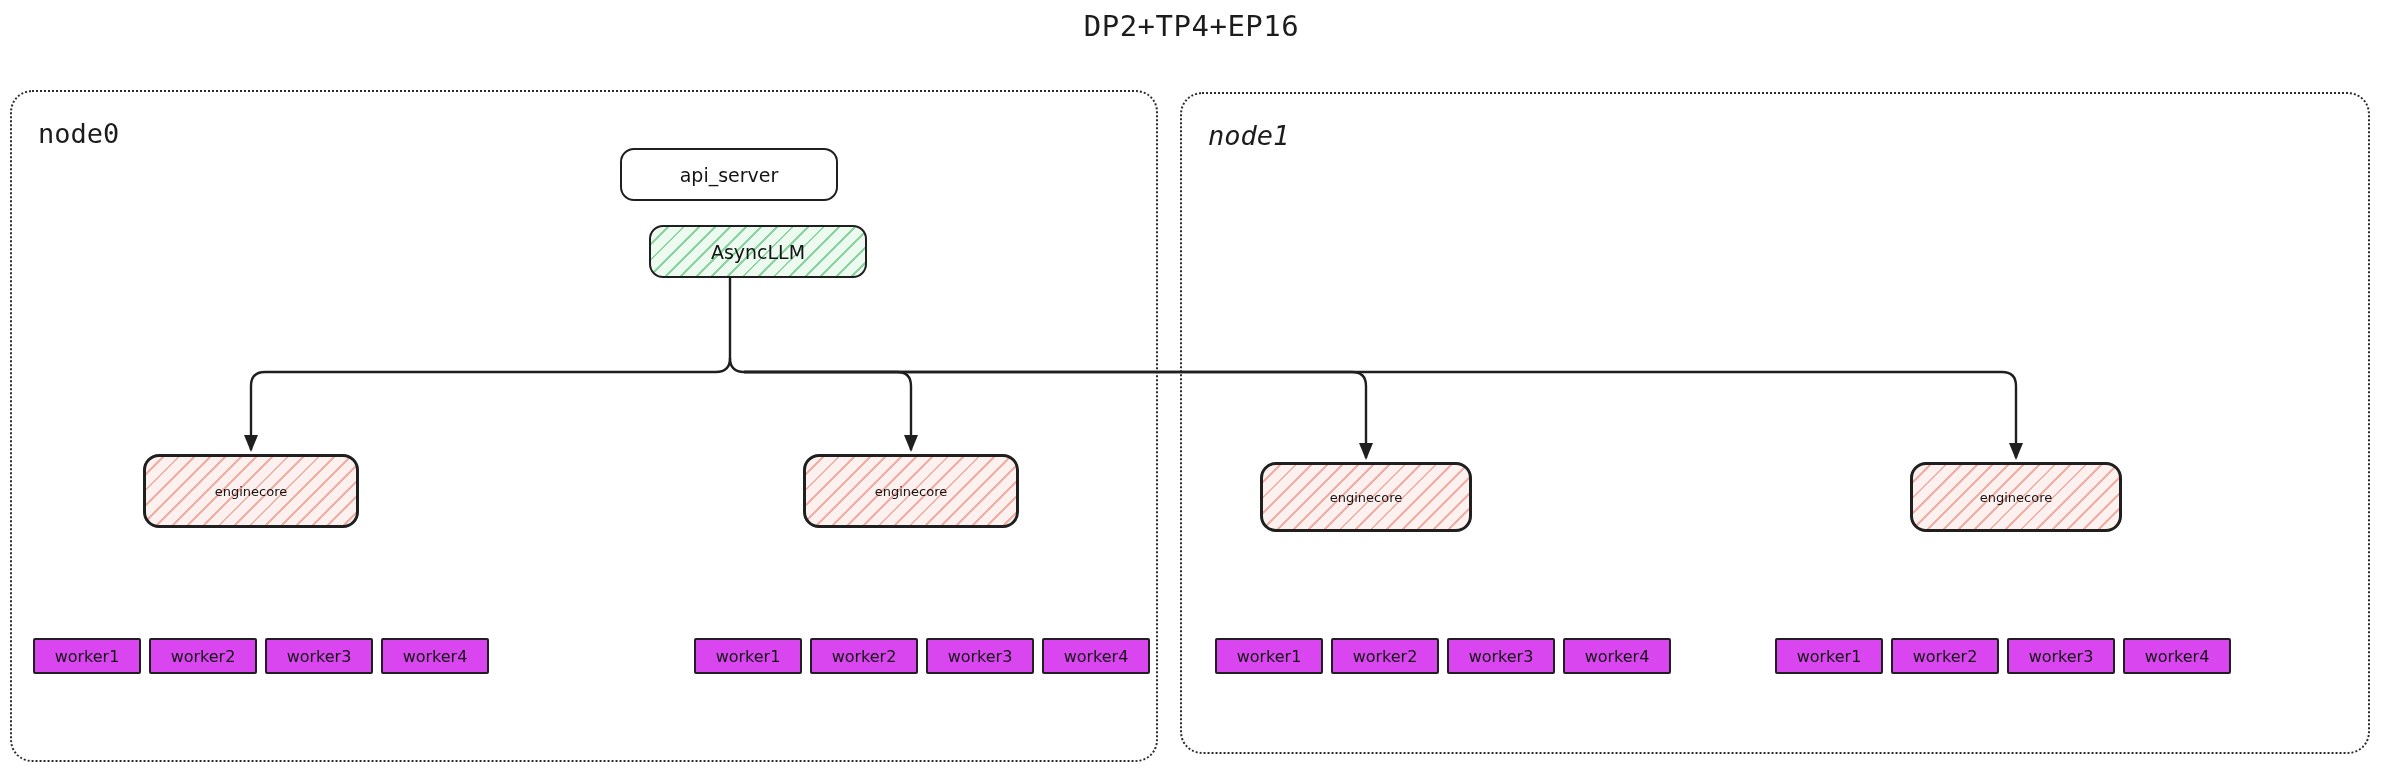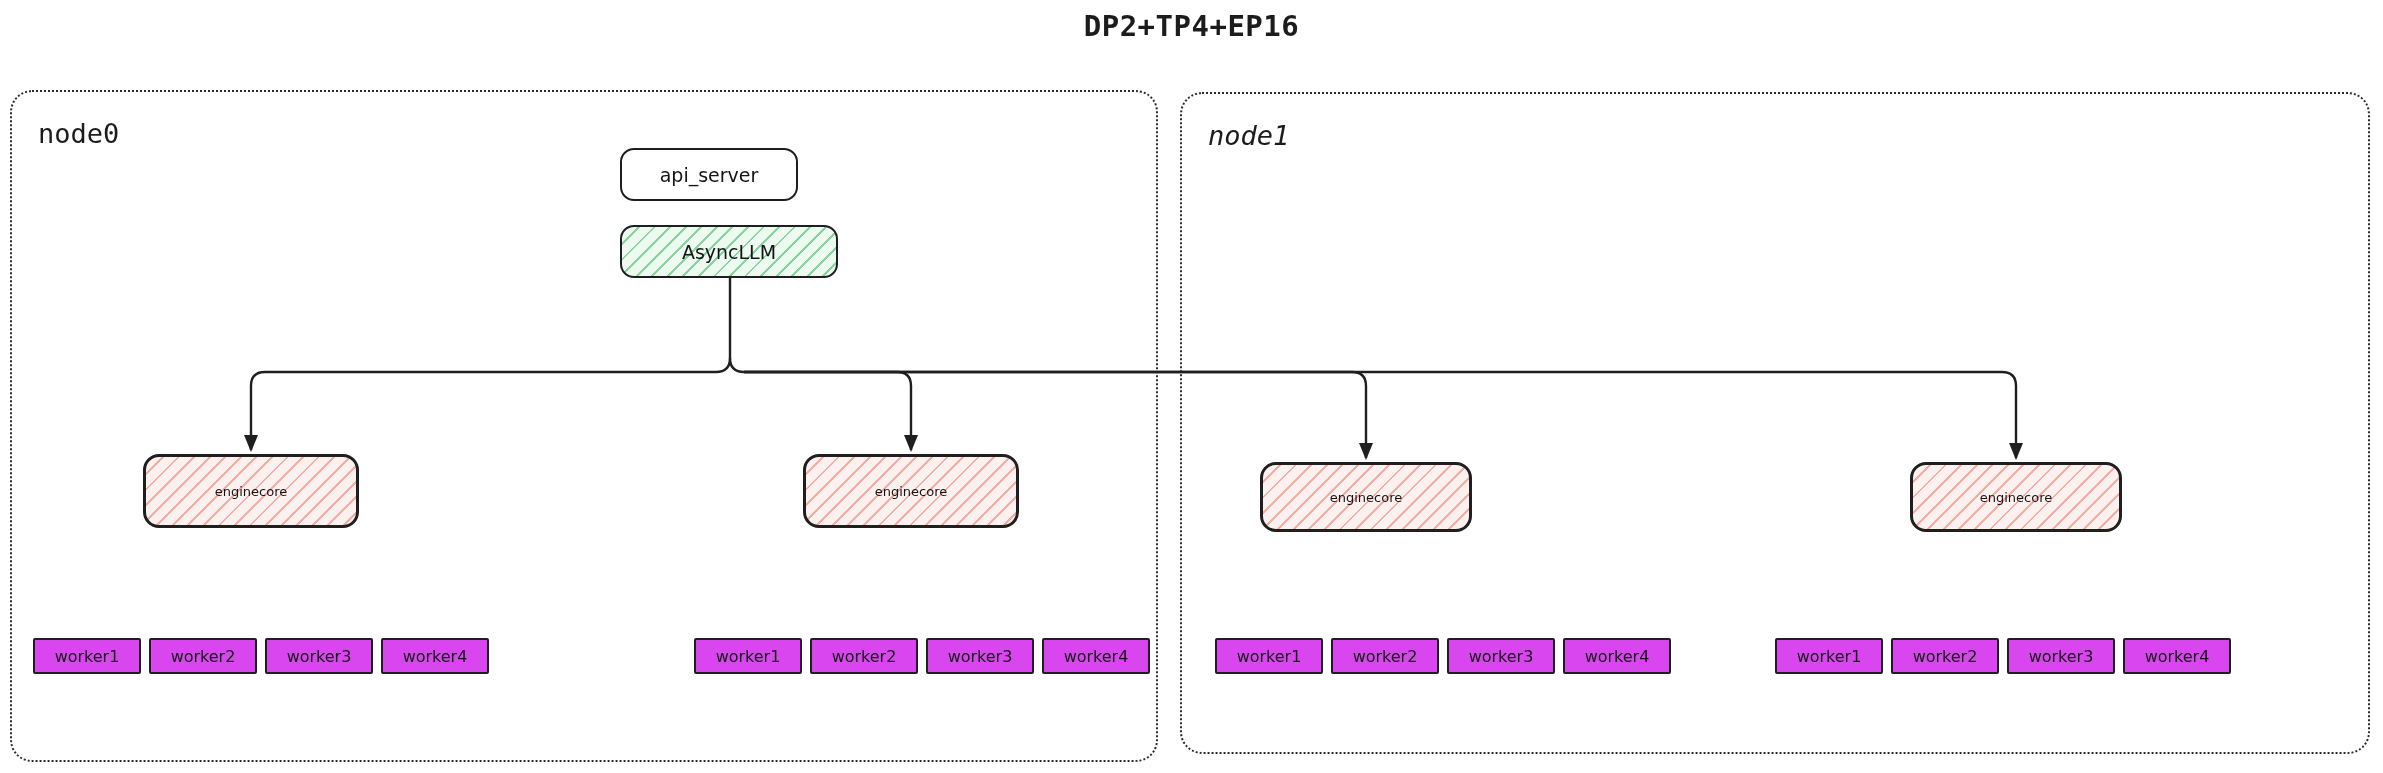--- a/index.html
+++ b/index.html
@@ -24,21 +24,20 @@
     position: absolute;
     left: 0;
     top: 9px;
     width: 2383px;
     text-align: center;
     font-family: "DejaVu Sans Mono", "Liberation Mono", monospace;
     font-size: 29px;
     letter-spacing: 0.5px;
     color: #1c1c1c;
     white-space: nowrap;
-    font-weight: bold;
   }
 
   
   .node-container {
     position: absolute;
     border: 2.5px dotted #2b2b2b;
     border-radius: 22px;
     background: transparent;
     box-sizing: border-box;
   }
@@ -76,20 +75,21 @@
   .box-async {
     font-size: 19px;
     border-radius: 14px;
     background-color: #ecfaf0;
     background-image: repeating-linear-gradient(
         135deg,
         rgba(120, 205, 146, 0.85) 0px,
         rgba(120, 205, 146, 0.85) 2px,
         rgba(255,255,255,0) 2px,
         rgba(255,255,255,0) 11px);
+    margin-left: 29px;
   }
 
   .box-enginecore {
     font-size: 13px;
     border-radius: 16px;
     border-width: 3px;
     background-color: #fdf1ef;
     background-image: repeating-linear-gradient(
         135deg,
         rgba(243, 166, 157, 0.9) 0px,
@@ -129,21 +129,21 @@
 <body>
 
 <div id="canvas">
 
   <div class="diagram-title">DP2+TP4+EP16</div>
 
   <div id="nodes-layer">
       <div class="node-container" style="left: 10px; top: 90px; width: 1148px; height: 672px; text-decoration: underline;">
         <div class="node-label">node0</div>
       </div>
-      <div class="box box-api" style="left: 620px; top: 148px; width: 178px; height: 53px;">api_server</div>
+      <div class="box box-api" style="left: 620px; top: 148px; width: 218px; height: 53px;">api_server</div>
       <div class="box box-async" style="left: 620px; top: 225px; width: 218px; height: 53px;">AsyncLLM</div>
       <div class="box box-enginecore" style="left: 143px; top: 454px; width: 216px; height: 74px;">enginecore</div>
       <div class="box box-enginecore" style="left: 803px; top: 454px; width: 216px; height: 74px;">enginecore</div>
       <div class="box box-worker" style="left: 33px; top: 638px; width: 108px; height: 36px;">worker1</div>
       <div class="box box-worker" style="left: 149px; top: 638px; width: 108px; height: 36px;">worker2</div>
       <div class="box box-worker" style="left: 265px; top: 638px; width: 108px; height: 36px;">worker3</div>
       <div class="box box-worker" style="left: 381px; top: 638px; width: 108px; height: 36px;">worker4</div>
       <div class="box box-worker" style="left: 694px; top: 638px; width: 108px; height: 36px;">worker1</div>
       <div class="box box-worker" style="left: 810px; top: 638px; width: 108px; height: 36px;">worker2</div>
       <div class="box box-worker" style="left: 926px; top: 638px; width: 108px; height: 36px;">worker3</div>

